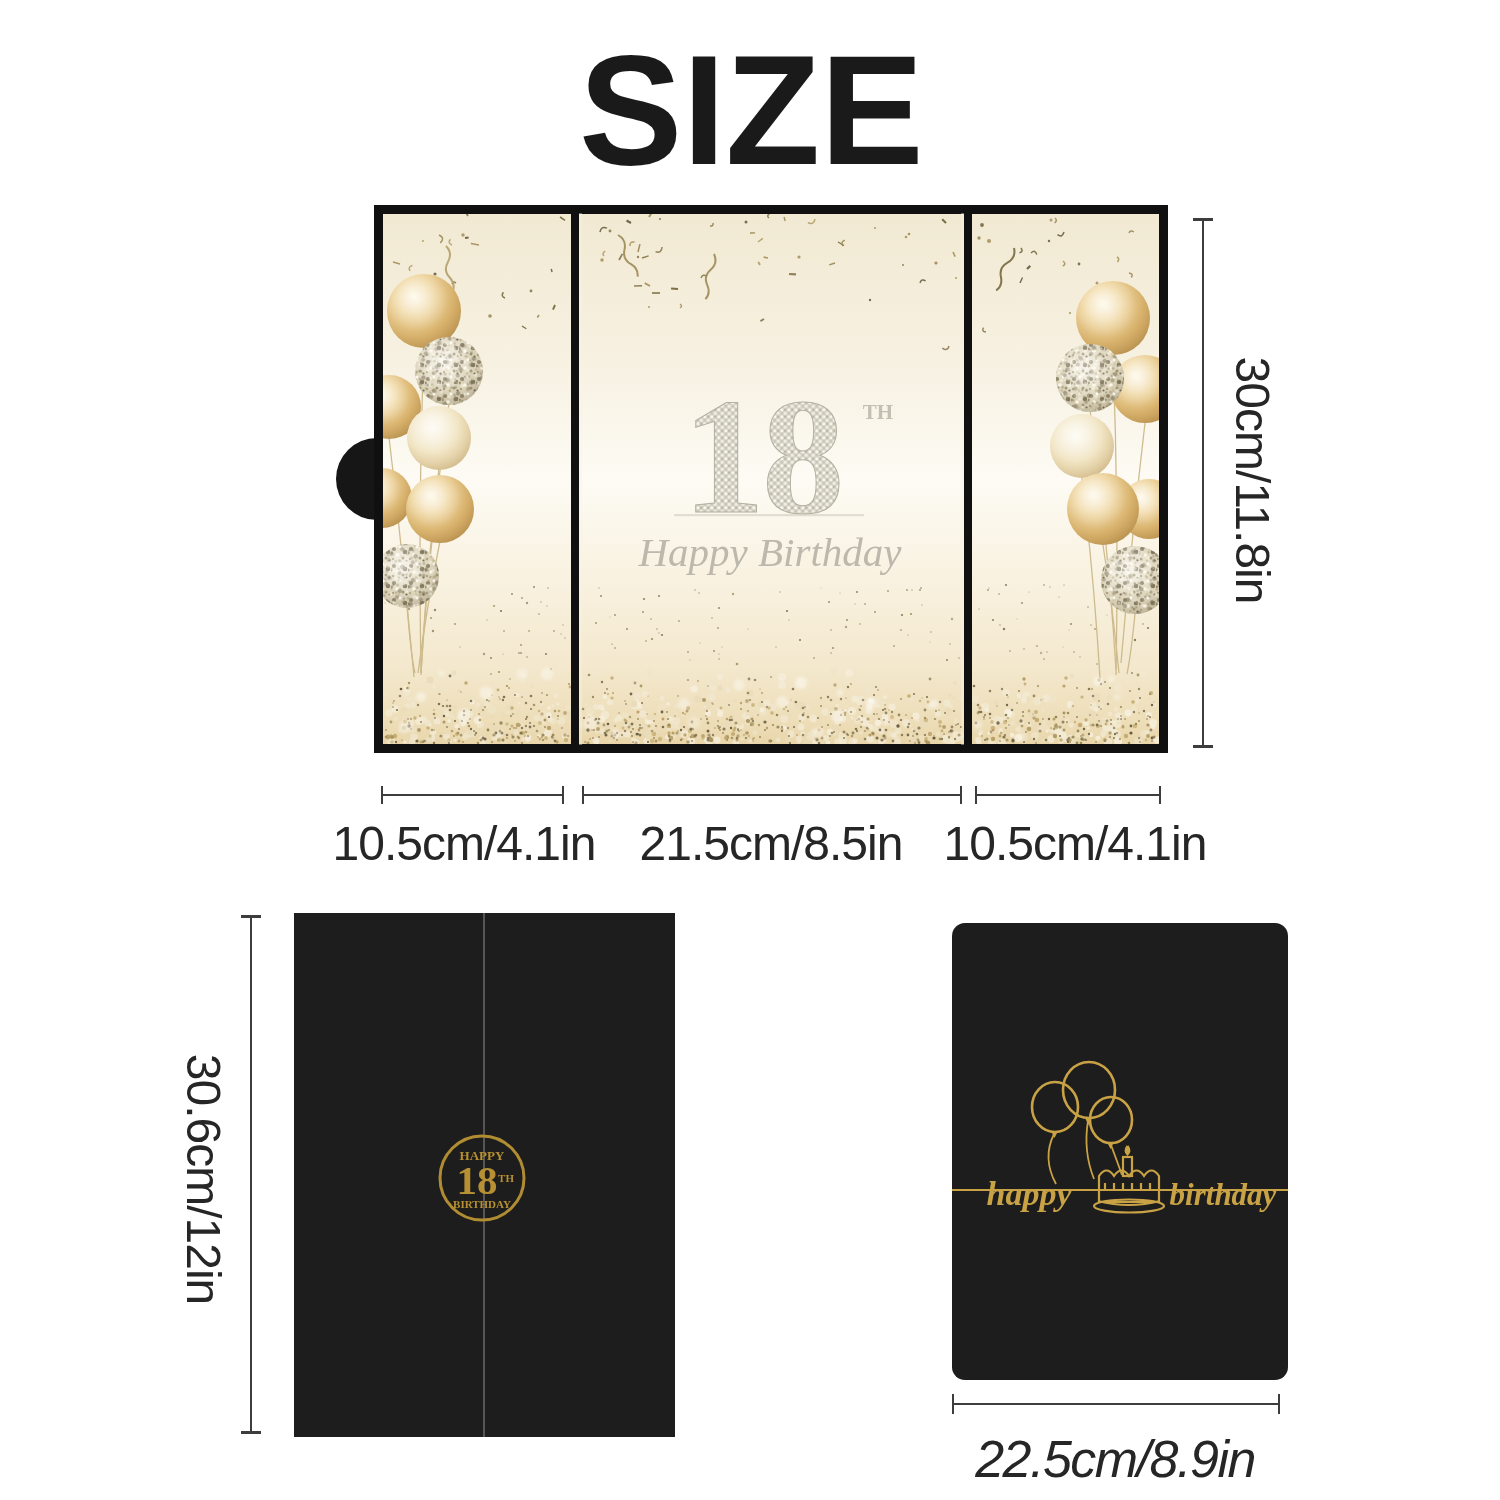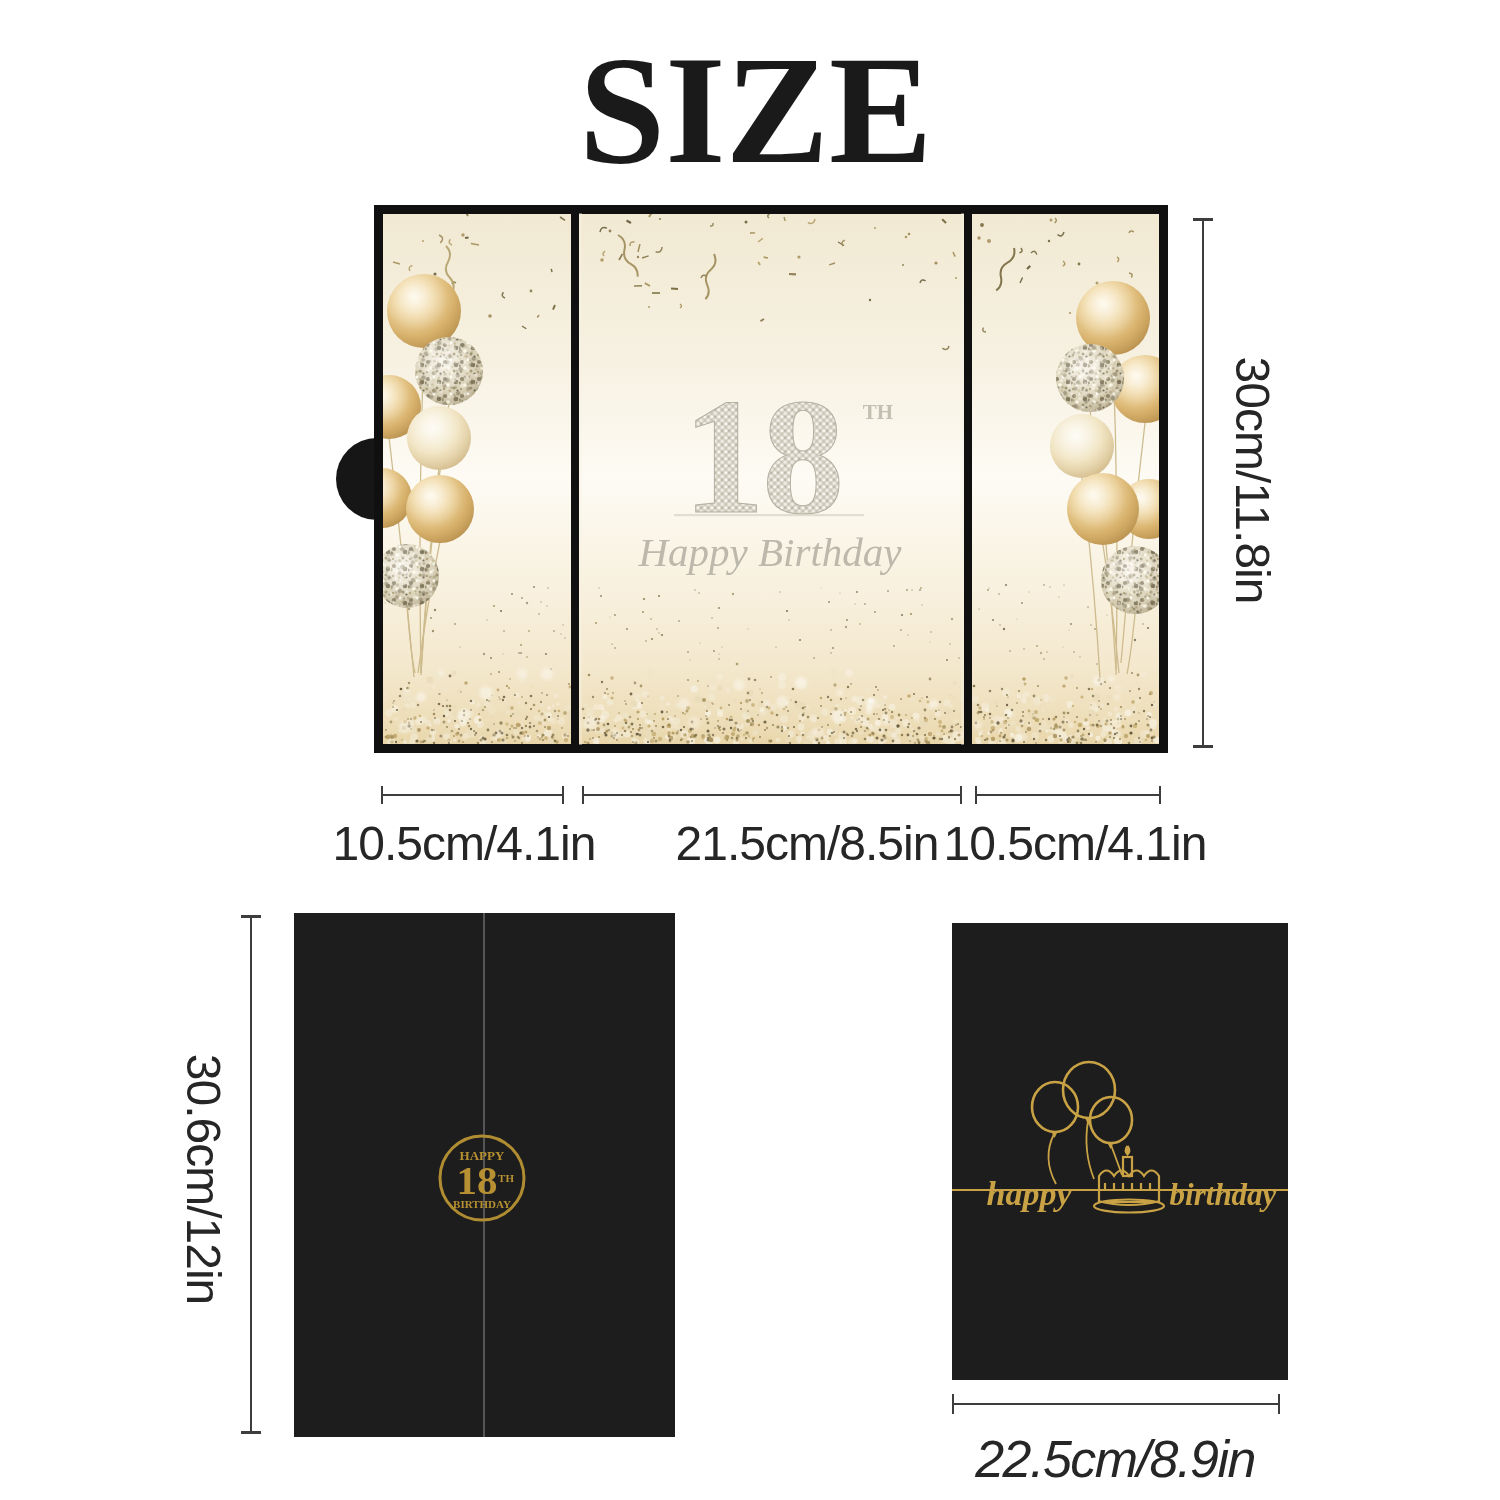--- a/index.html
+++ b/index.html
@@ -5,21 +5,21 @@
 html,body{margin:0;padding:0;}
 body{width:1500px;height:1500px;background:#ffffff;font-family:"Liberation Sans",sans-serif;position:relative;overflow:hidden;}
 .abs{position:absolute;}
 .dimtext{font-family:"Liberation Sans",sans-serif;font-size:48px;letter-spacing:-1px;color:#262626;white-space:nowrap;}
 .vline{background:#3d3d3d;width:2px;}
 .hline{background:#3d3d3d;height:2px;}
 </style>
 </head>
 <body>
 
-<div class="abs" style="left:579px;top:33px;width:350px;text-align:right;font-family:Liberation Serif, serif;font-weight:bold;font-size:155px;line-height:1;color:#1a1a1a;">SIZE</div>
+<div class="abs" style="left:579px;top:33px;width:350px;text-align:left;font-family:Liberation Sans, sans-serif;font-weight:bold;font-size:155px;line-height:1;color:#1a1a1a;">SIZE</div>
 
 <div class="abs" style="left:336px;top:438px;width:82px;height:82px;border-radius:50%;background:#161616;"></div>
 
 <div class="abs" style="left:374px;top:205px;width:794px;height:548px;text-align:right;">
 <svg width="794" height="548" viewBox="0 0 794 548">
 <defs>
 <linearGradient id="panelbg" x1="0" y1="0" x2="0" y2="1">
 <stop offset="0" stop-color="#f1e9d2"></stop>
 <stop offset="0.28" stop-color="#f7f1e2"></stop>
 <stop offset="0.5" stop-color="#fdfbf4"></stop>
@@ -1737,21 +1737,21 @@
 <div class="abs hline" style="left:582px;top:794px;width:380px;"></div>
 <div class="abs vline" style="left:582px;top:786px;height:18px;"></div>
 <div class="abs vline" style="left:960px;top:786px;height:18px;"></div>
 
 <div class="abs hline" style="left:975px;top:794px;width:186px;"></div>
 <div class="abs vline" style="left:975px;top:786px;height:18px;"></div>
 <div class="abs vline" style="left:1159px;top:786px;height:18px;"></div>
 
 <div class="abs dimtext" style="left:464px;top:816px;transform:translateX(-50%);">10.5cm/4.1in</div>
 
-<div class="abs dimtext" style="left:771px;top:816px;transform:translateX(-50%);margin-left:36px;">21.5cm/8.5in</div>
+<div class="abs dimtext" style="left:771px;top:816px;transform:translateX(-50%);">21.5cm/8.5in</div>
 
 <div class="abs dimtext" style="left:1075px;top:816px;transform:translateX(-50%);">10.5cm/4.1in</div>
 
 <div class="abs" style="left:294px;top:913px;width:381px;height:524px;background:#1d1d1d;">
 
 <div class="abs" style="left:189px;top:0;width:2px;height:524px;background:#555555;"></div>
 
 <svg class="abs" style="left:143px;top:220px;" width="90" height="90" viewBox="0 0 90 90">
 <defs>
         <filter id="embblur" x="-10%" y="-10%" width="120%" height="120%">
@@ -1767,21 +1767,21 @@
 </g>
 </svg>
 </div>
 
 <div class="abs vline" style="left:250px;top:916px;height:517px;"></div>
 <div class="abs hline" style="left:241px;top:915px;width:20px;height:3px;"></div>
 <div class="abs hline" style="left:241px;top:1431px;width:20px;height:3px;"></div>
 
 <div class="abs dimtext" style="left:203px;top:1179px;transform:translate(-50%,-50%) rotate(90deg);">30.6cm/12in</div>
 
-<div class="abs" style="left:952px;top:923px;width:336px;height:457px;background:#1d1d1d;">
+<div class="abs" style="left:952px;top:923px;width:336px;height:457px;background:#1d1d1d;border-radius:13px;">
 <svg width="336" height="457" viewBox="0 0 336 457">
 
 <line x1="0" y1="267" x2="336" y2="267" stroke="#c8a245" stroke-width="1.8"></line>
 
 <g stroke="#c8a245" fill="none">
 <ellipse cx="103" cy="184" rx="23" ry="25" stroke-width="2.6"></ellipse>
 <ellipse cx="137" cy="167" rx="26" ry="28" stroke-width="2.6"></ellipse>
 <ellipse cx="159" cy="197" rx="21" ry="23" stroke-width="2.6"></ellipse>
 <path d="M102 211 q-12 24 2 50" stroke-width="1.8"></path>
 <path d="M136 198 q-5 30 6 58" stroke-width="1.8"></path>

